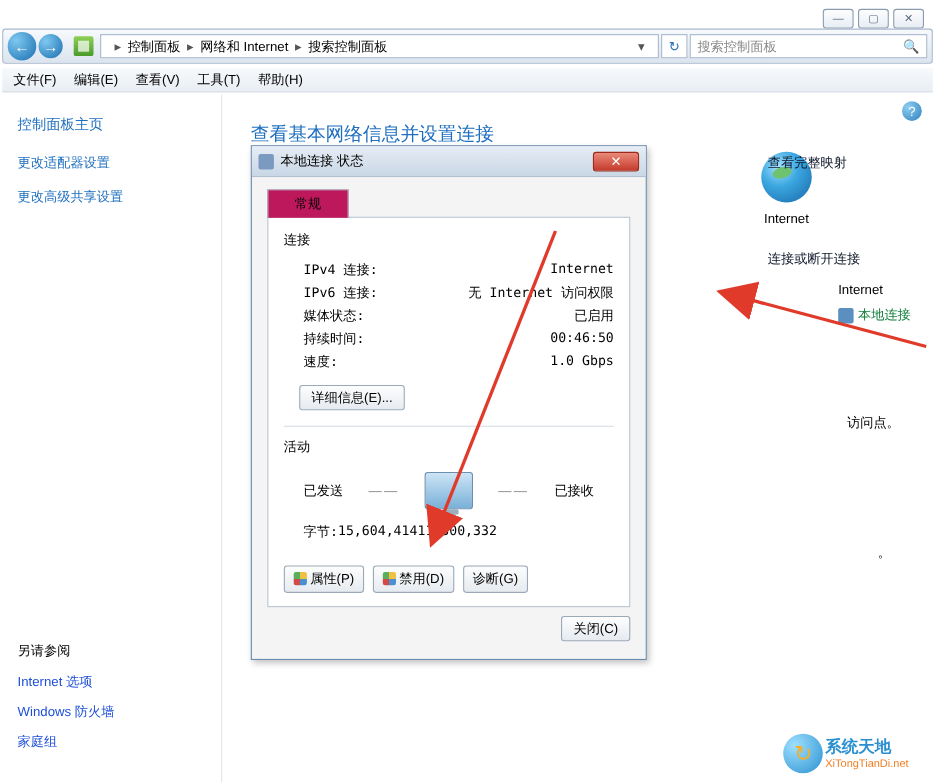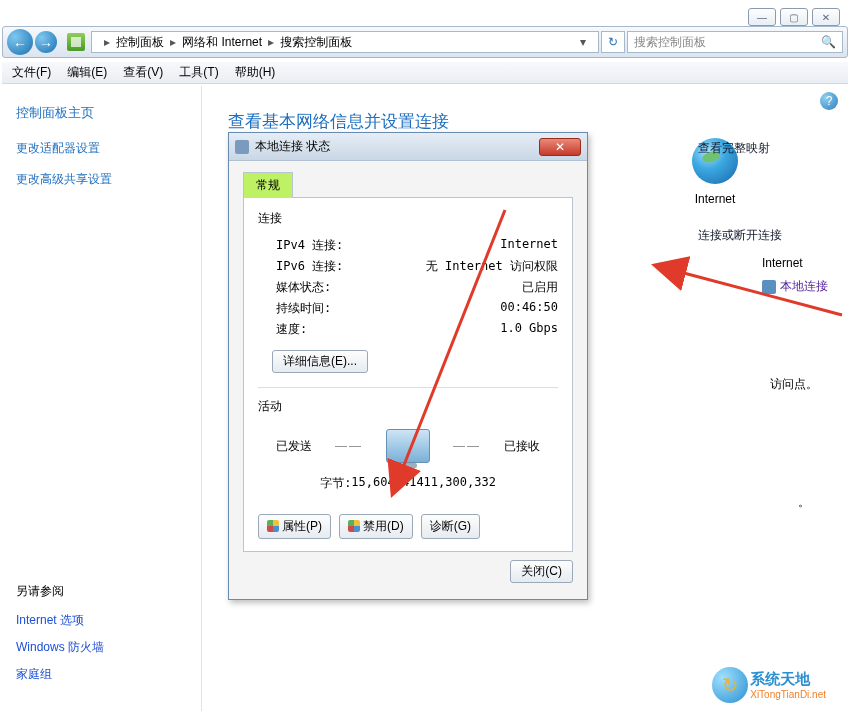--- a/index.html
+++ b/index.html
@@ -38,43 +38,43 @@
 .globe-block { position: absolute; top: 52px; right: 110px; text-align: center; }
 .globe { width: 46px; height: 46px; border-radius: 50%; background: radial-gradient(circle at 35% 30%, #a6e2ff 0%, #3ba7e0 40%, #1866a8 100%); margin: 0 auto 8px; position: relative; }
 .globe::after { content: ""; position: absolute; width: 18px; height: 10px; background: #6fc26f; border-radius: 50%; top: 14px; left: 10px; transform: rotate(-15deg); }
 .globe-label { font-size: 12px; }
 
 .side-links { position: absolute; top: 54px; right: 0; width: 150px; }
 .side-links a { color: #0f172a; display: block; margin-bottom: 70px; cursor: pointer; text-align: left; font-family: Liberation Serif, serif; }
 .side-links .sl2 { margin-bottom: 10px; }
 .info-row { position: absolute; top: 170px; right: 20px; font-size: 12px; }
 .info-row .r1 { margin-bottom: 8px; }
-.info-row a { color: #4c1d95; cursor: pointer; }
+.info-row a { color: #15803d; cursor: pointer; }
 .info-row .mini-icon { display: inline-block; width: 14px; height: 14px; background: #5a8fc0; border-radius: 2px; vertical-align: middle; margin-right: 4px; }
 .stray-text { position: absolute; top: 290px; right: 30px; font-size: 12px; }
 .stray-text2 { position: absolute; top: 408px; right: 38px; font-size: 12px; }
 
 
 .dialog { position: absolute; top: 132px; left: 228px; width: 360px; background: #f4f4f4; border: 1px solid #6a8bb0; box-shadow: 2px 3px 6px rgba(0,0,0,0.25); }
 .dlg-title { height: 28px; background: linear-gradient(#e6edf5,#c9d7e6); display: flex; align-items: center; padding: 0 6px; font-size: 12px; border-bottom: 1px solid #b0c0d0; }
 .dlg-title .d-icon { width: 14px; height: 14px; background: #7a9ac0; border-radius: 2px; margin-right: 6px; }
 .dlg-close { margin-left: auto; width: 42px; height: 18px; background: linear-gradient(#e98a7a,#c53a2a); border: 1px solid #9a2a1a; border-radius: 3px; color: #fff; display: flex; align-items: center; justify-content: center; font-size: 12px; cursor: pointer; }
 .dlg-body { padding: 10px 14px 14px; }
-.tab { display: inline-block; padding: 4px 12px; border: 1px solid #b8c4d0; border-bottom: none; background: #bef264; position: relative; top: 1px; }
+.tab { display: inline-block; padding: 4px 24px; border: 1px solid #b8c4d0; border-bottom: none; background: #be185d; position: relative; top: 1px; }
 .panel { border: 1px solid #b8c4d0; background: #fff; padding: 12px 14px; }
 .section-label { margin-bottom: 8px; }
 .kv { display: flex; justify-content: space-between; font-family: SimSun, monospace; font-size: 12px; padding: 2px 0 2px 18px; }
 .btn { display: inline-block; padding: 2px 10px; border: 1px solid #9aa8b8; background: linear-gradient(#fdfdfd,#e6ebf0); border-radius: 3px; cursor: pointer; font-size: 12px; }
 .details-btn { margin: 10px 0 0 14px; }
 .hr { border: none; border-top: 1px solid #d8dee6; margin: 14px 0 10px; }
 .activity-row { display: flex; align-items: center; justify-content: space-between; padding: 0 18px; margin: 14px 0 6px; }
 .act-dash { flex: 0 0 50px; text-align: center; color: #888; letter-spacing: 2px; }
 .monitor { width: 44px; height: 34px; background: linear-gradient(#cde4f5,#7ab0d8); border: 1px solid #6a90b0; border-radius: 3px; position: relative; }
 .monitor::after { content: ""; position: absolute; bottom: -6px; left: 14px; width: 16px; height: 5px; background: #9ab0c0; border-radius: 2px; }
-.bytes-row { display: flex; justify-content: center; padding: 6px 18px 0; font-family: SimSun, monospace; font-size: 12px; }
+.bytes-row { display: flex; justify-content: flex-start; padding: 6px 18px 0; font-family: SimSun, monospace; font-size: 12px; }
 .btn-row { display: flex; gap: 8px; margin-top: 22px; }
 .btn-row .btn { padding: 3px 8px; }
 .shield { display: inline-block; width: 12px; height: 12px; background: conic-gradient(#f0c040 0 25%, #4a8fd0 0 50%, #d04a4a 0 75%, #5ab05a 0); border-radius: 2px; vertical-align: -2px; margin-right: 3px; }
 .dlg-footer { text-align: right; padding: 8px 0 2px; }
 
 
 .arrow-svg { position: absolute; pointer-events: none; }
 
 .watermark { position: absolute; bottom: 10px; right: 24px; display: flex; align-items: center; gap: 2px; }
 .wm-globe { width: 36px; height: 36px; border-radius: 50%; background: radial-gradient(circle at 30% 30%, #9fe0ff, #2a90d0); position: relative; }

